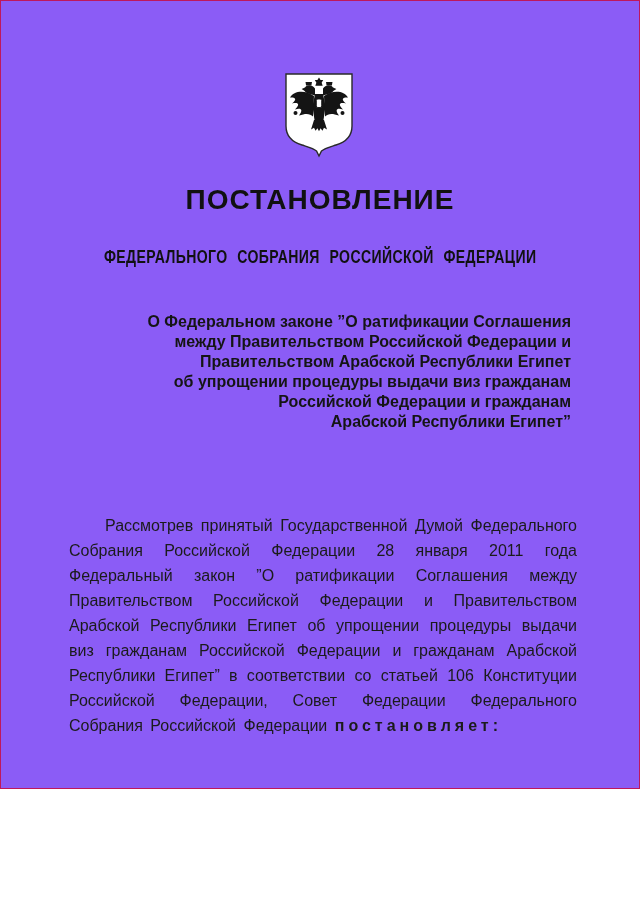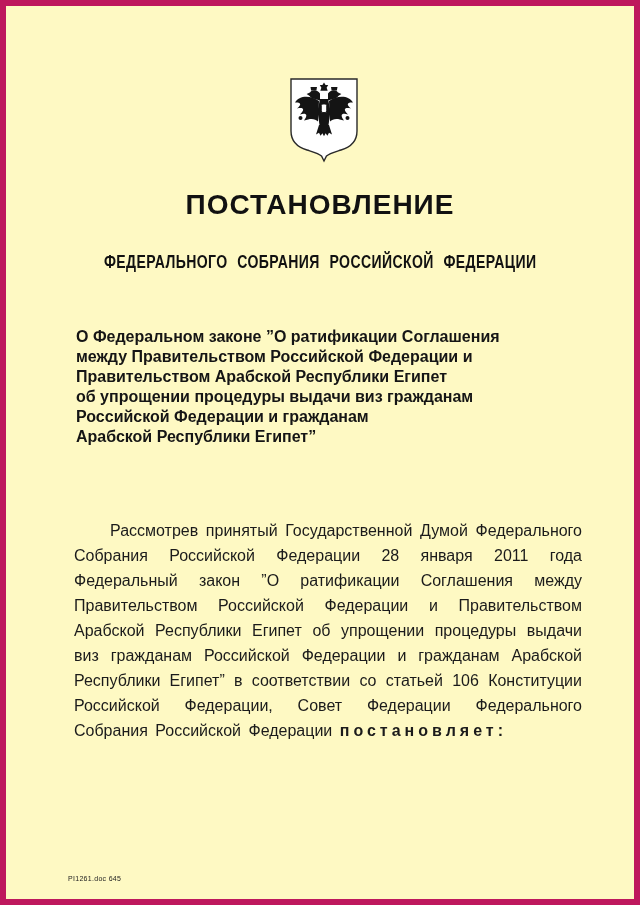--- a/index.html
+++ b/index.html
@@ -3,24 +3,24 @@
 <meta charset="utf-8">
 <style>
   html, body {
     margin: 0;
     padding: 0;
     background: #ffffff;
   }
   .page {
     position: relative;
     width: 640px;
-    height: 905px;
-    background: #fef9c3;
+    height: 789px;
+    background: #8b5cf6;
     box-sizing: border-box;
-    border: 6px solid #be185d;
+    border: 1px solid #be185d;
     overflow: hidden;
     font-family: "Liberation Sans", sans-serif;
     color: #1b1b1b;
   }
   .emblem {
     position: absolute;
     top: 71px;
     left: 283px;
     width: 70px;
     height: 86px;
@@ -51,24 +51,24 @@
     transform: scaleX(0.78);
     transform-origin: center;
     font-weight: bold;
     font-size: 18px;
     letter-spacing: 0.5px;
     word-spacing: 7px;
     white-space: nowrap;
   }
   .subject {
     position: absolute;
-    top: 321px;
+    top: 311px;
     left: 70px;
     width: 500px;
-    text-align: left;
+    text-align: right;
     font-size: 16px;
     font-weight: bold;
     line-height: 20px;
     white-space: pre-line;
     color: #151515;
   }
   .body-text {
     position: absolute;
     top: 479px;
     left: 68px;

